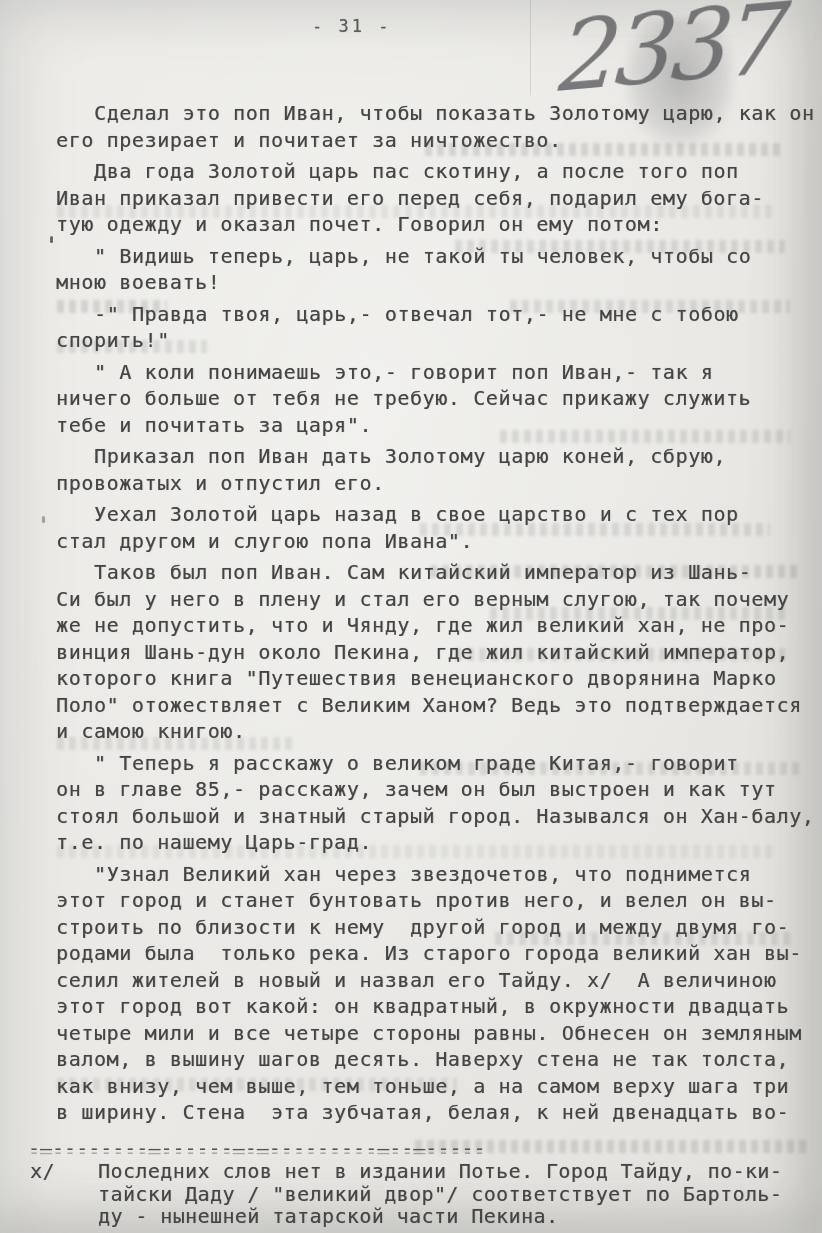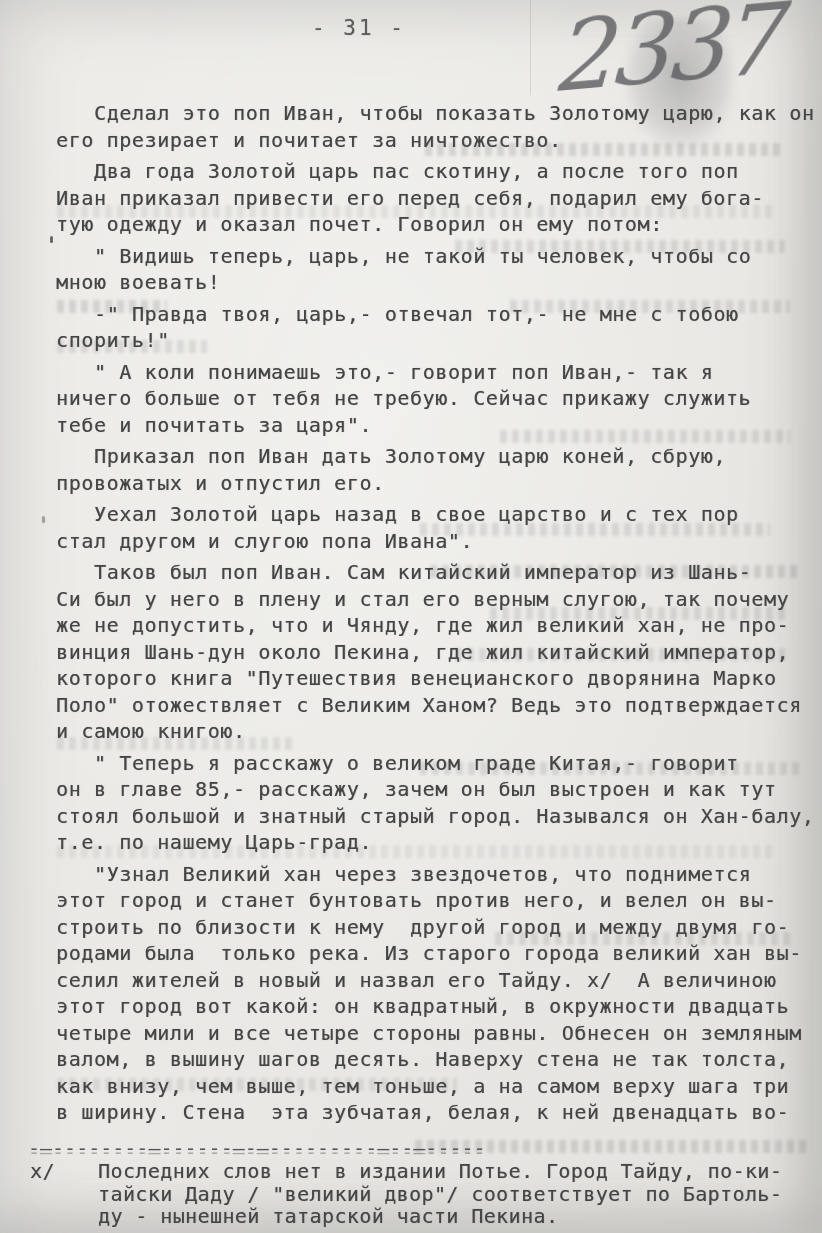--- a/index.html
+++ b/index.html
@@ -9,21 +9,21 @@
     overflow: hidden;
     background:
       radial-gradient(ellipse at 45% 35%, rgba(255,255,255,0.35) 0%, rgba(255,255,255,0) 60%),
       linear-gradient(120deg, #edece8 0%, #e9e8e4 55%, #e3e2de 100%);
     box-shadow: inset 0 0 70px rgba(115,115,110,0.28), inset -18px -12px 50px rgba(110,110,105,0.22), inset 8px 4px 30px rgba(255,255,255,0.5);
     font-family: "DejaVu Sans Mono", "Liberation Mono", monospace;
     color: #454545;
   }
   .page-number {
     position: absolute; left: 312px; top: 16px;
-    font-size: 21px; letter-spacing: 3px; color: #5d5d5c;
+    font-size: 17px; letter-spacing: 3px; color: #5d5d5c;
     text-shadow: 0 0 1px rgba(80,80,80,0.6);
   }
   .handwritten {
     position: absolute; left: 560px; top: -8px;
     font-family: "DejaVu Serif", serif;
     font-style: italic;
     font-size: 96px; letter-spacing: -5px;
     color: rgba(88,88,92,0.78);
     transform: rotate(-5deg) skewX(-10deg);
     filter: blur(0.4px);

